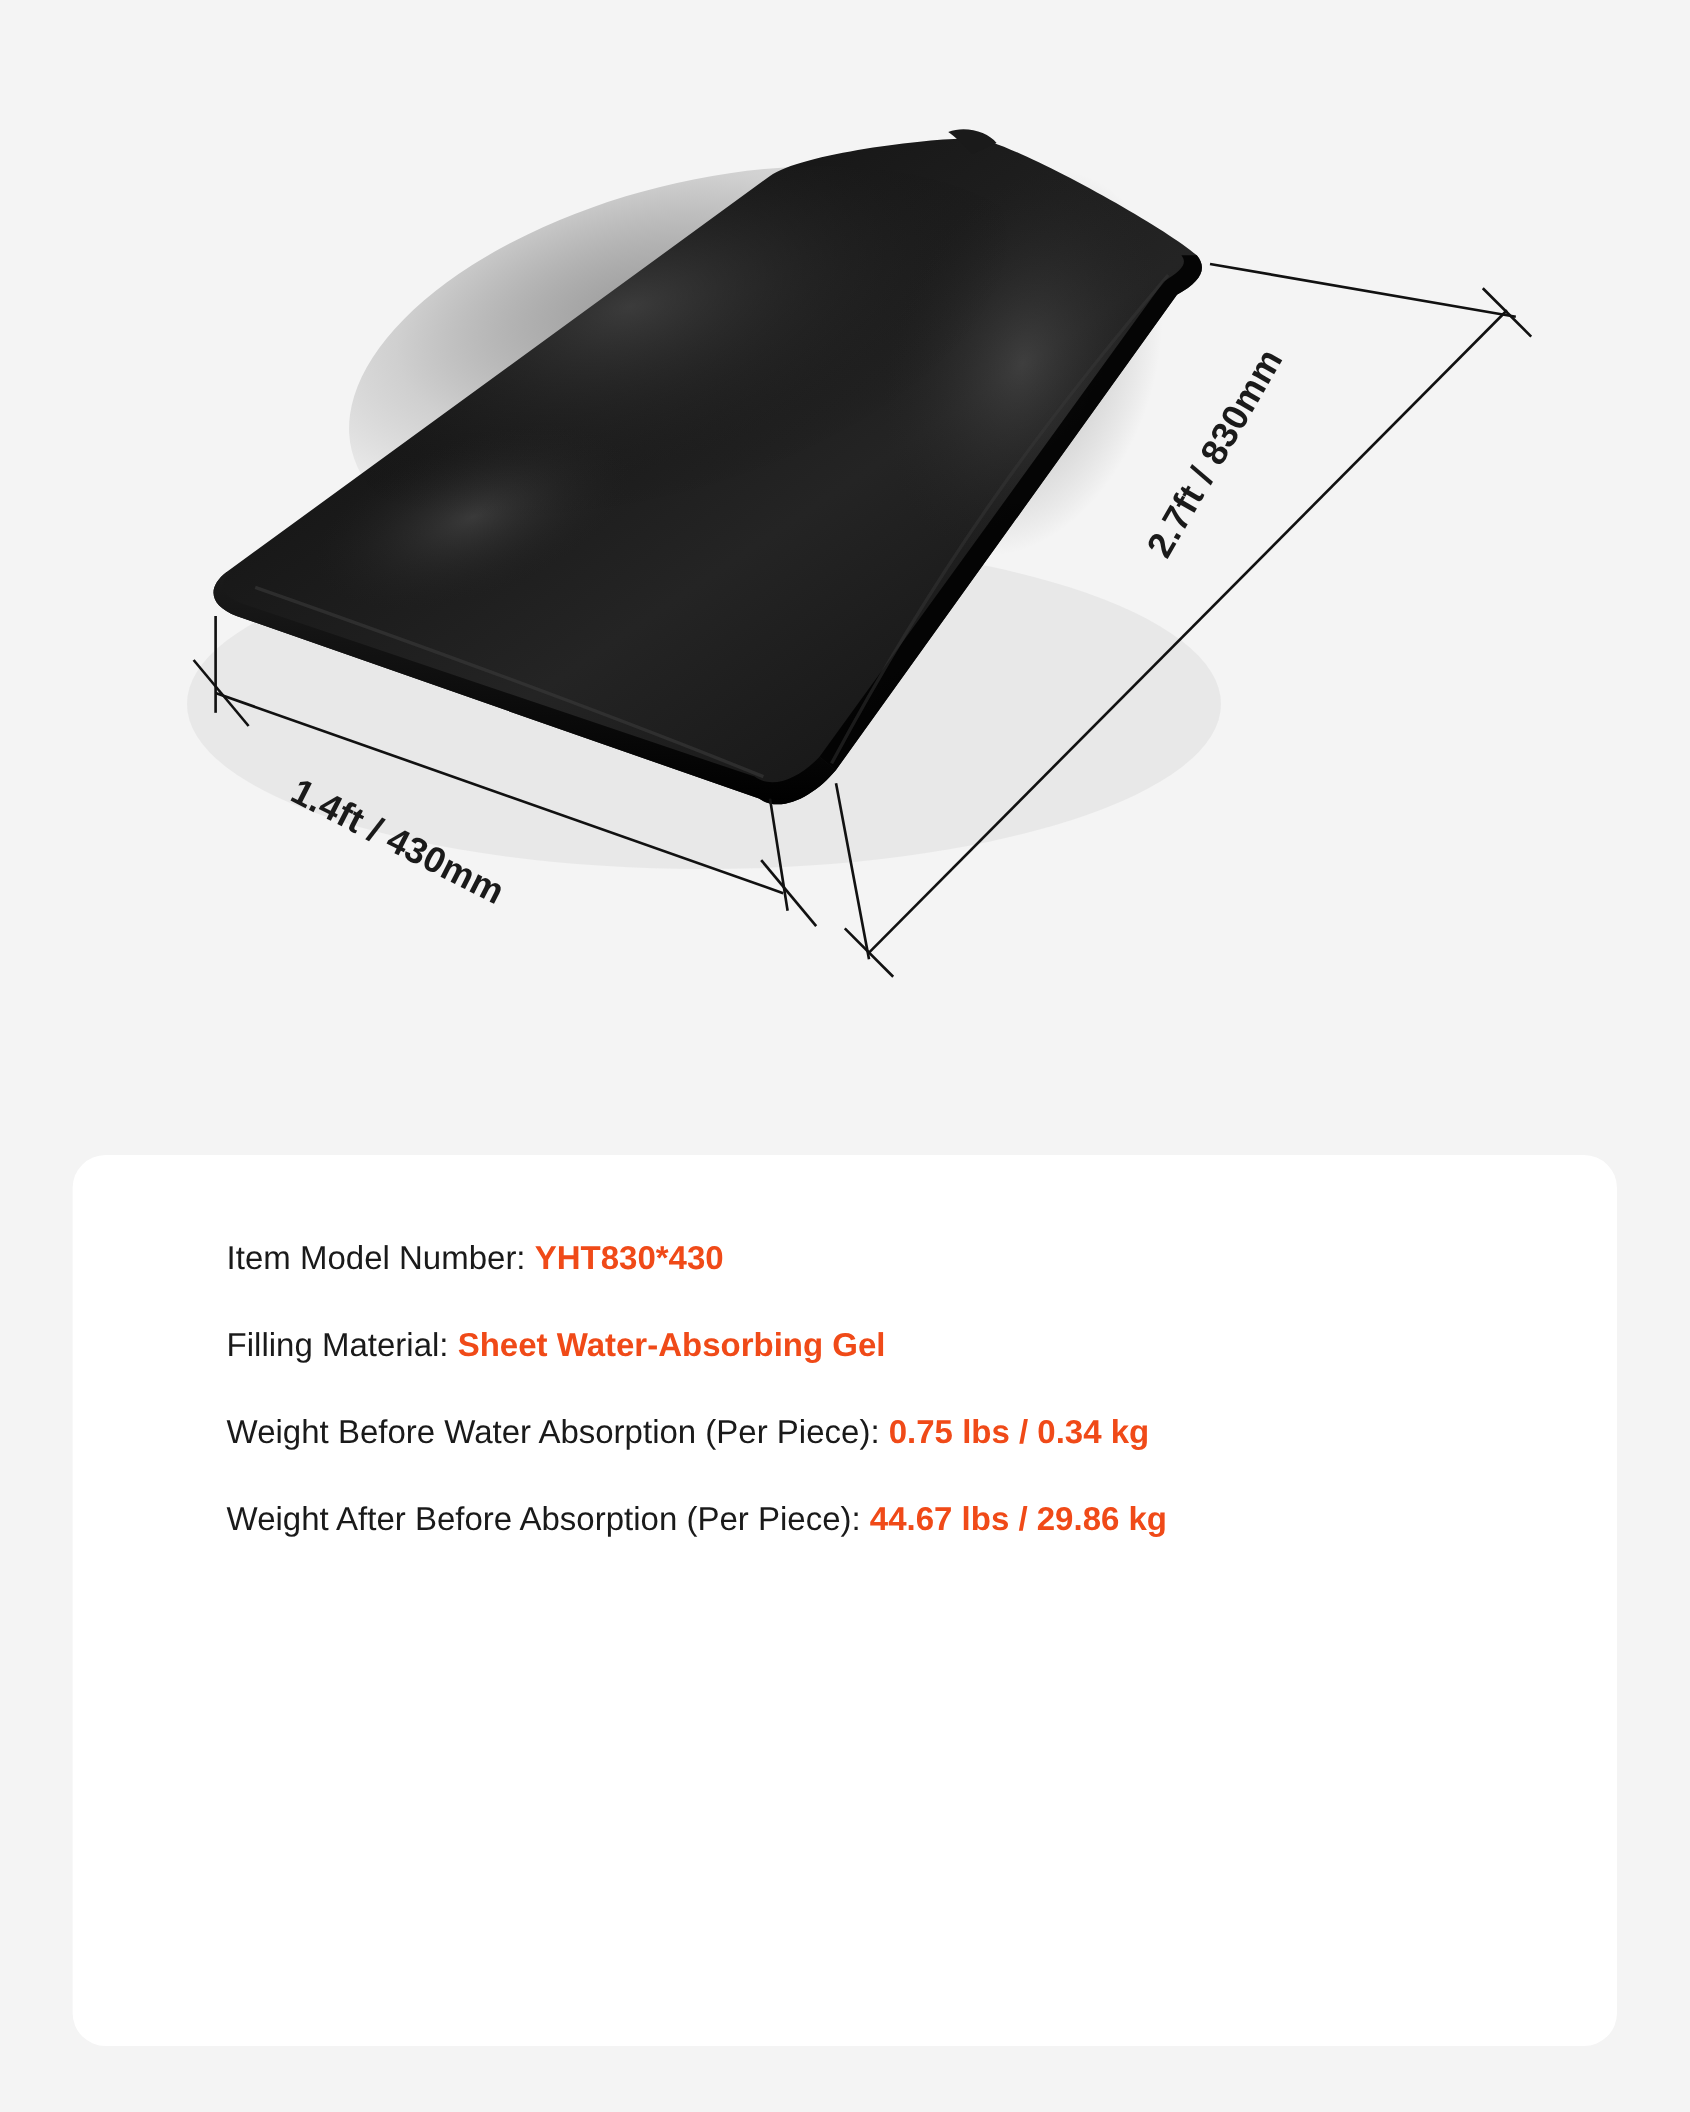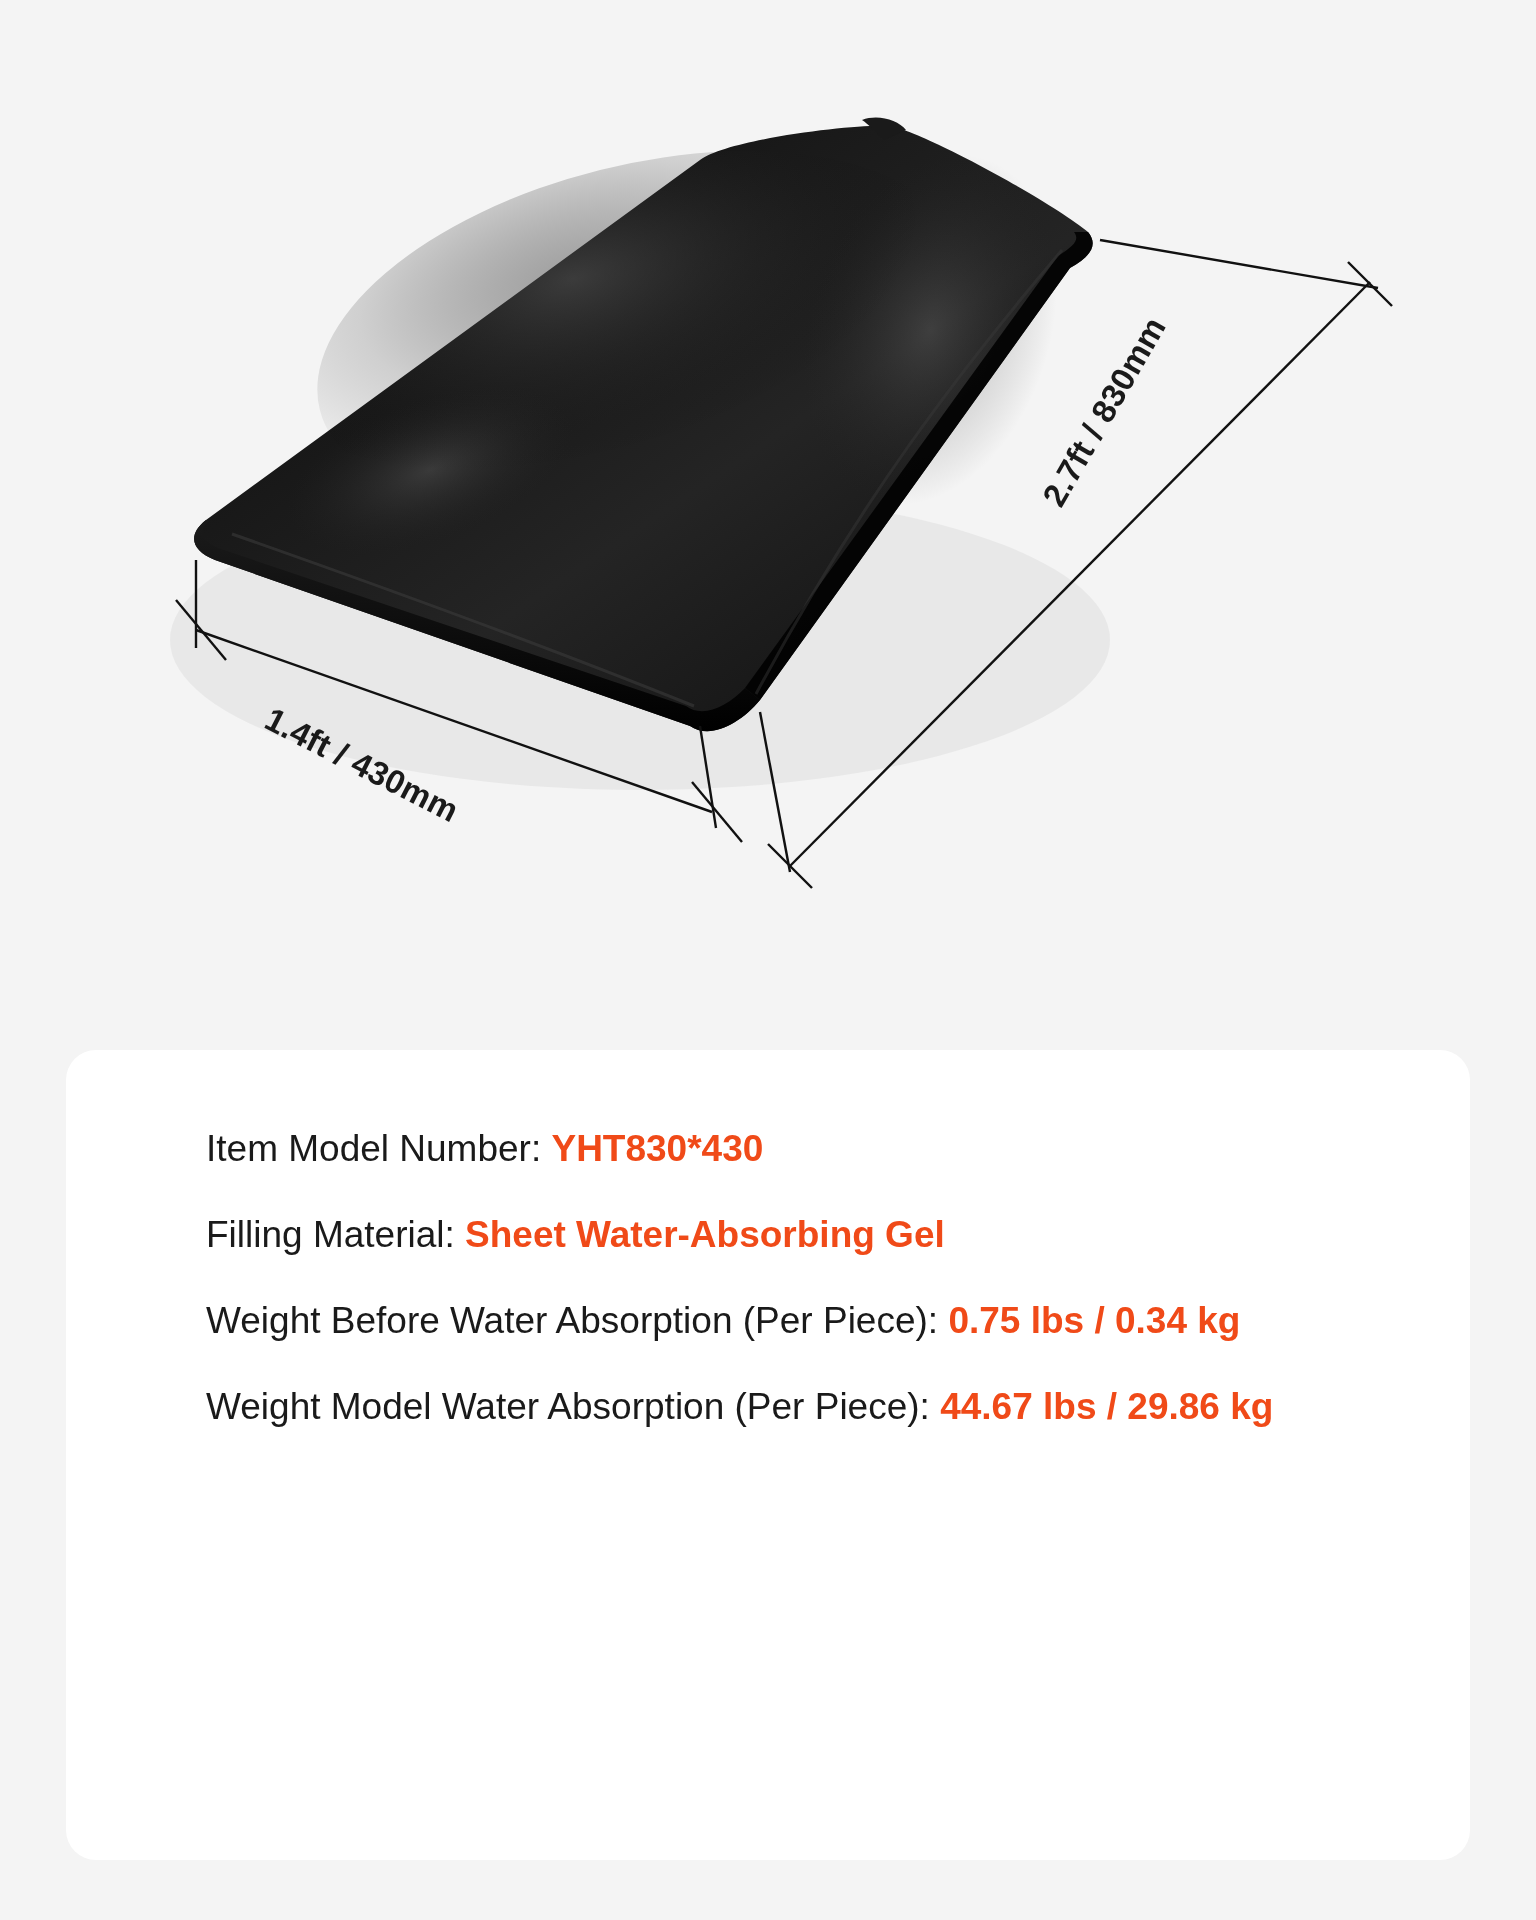--- a/index.html
+++ b/index.html
@@ -58,21 +58,21 @@
     left: 66px;
     top: 1050px;
     width: 1404px;
     height: 810px;
     background: #ffffff;
     border-radius: 30px;
     box-sizing: border-box;
     padding: 80px 0 0 140px;
   }
   .spec-row {
-    font-size: 37px;
+    font-size: 30px;
     color: #1a1a1a;
     line-height: 1;
     margin-bottom: 49px;
     white-space: nowrap;
     font-weight: 400;
   }
   .spec-label {
     font-weight: 400;
     color: #1a1a1a;
   }
@@ -183,21 +183,21 @@
       <span class="spec-value">Sheet Water-Absorbing Gel</span>
     </div>
 
 
     <div class="spec-row">
       <span class="spec-label">Weight Before Water Absorption (Per Piece):</span>
       <span class="spec-value">0.75 lbs / 0.34 kg</span>
     </div>
 
     <div class="spec-row">
-      <span class="spec-label">Weight Model Water Absorption (Per Piece):</span>
+      <span class="spec-label">Weight After Before Absorption (Per Piece):</span>
       <span class="spec-value">44.67 lbs / 29.86 kg</span>
     </div>
 
 
 
   </div>
 
 </div>
 
 </body></html>

